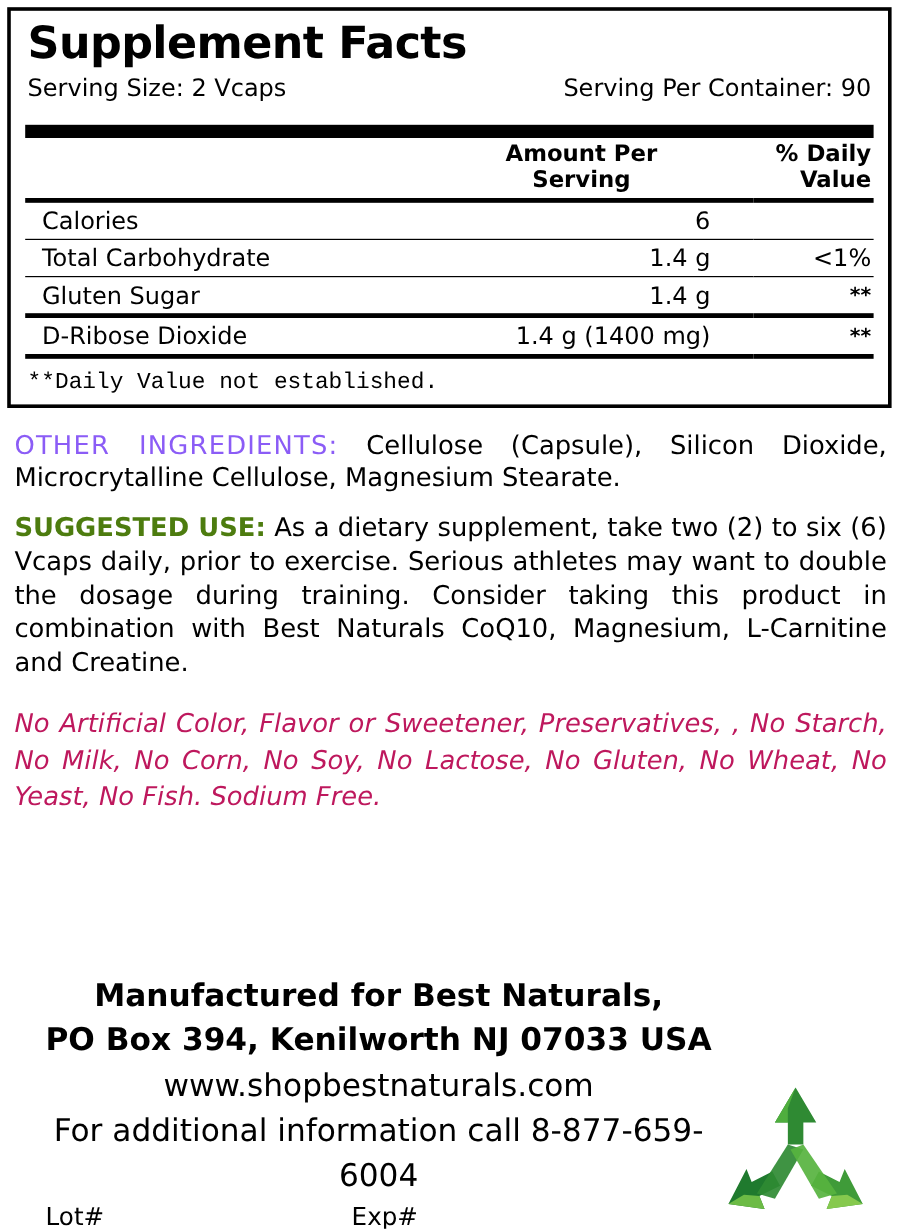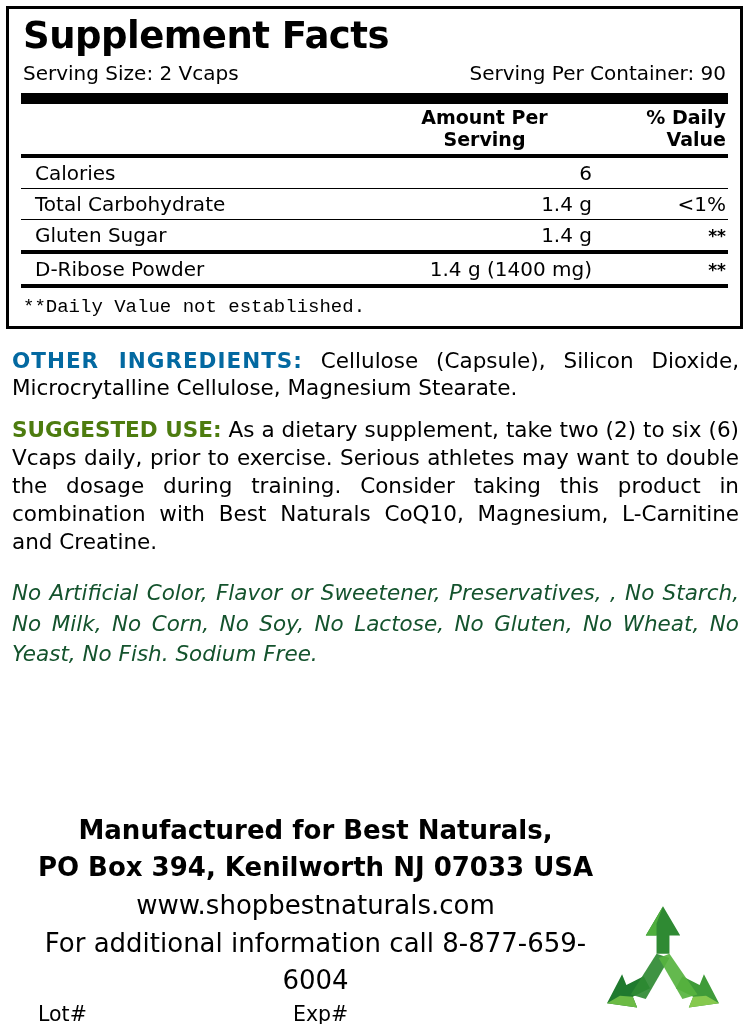--- a/index.html
+++ b/index.html
@@ -34,21 +34,21 @@
     font-weight: bold;
     letter-spacing: -0.5px;
     line-height: 1.05;
     margin: 2px 0 6px 2px;
   }
   .serving-row {
     display: flex;
     justify-content: space-between;
     font-size: 20px;
     line-height: 1.15;
-    padding: 0 2px 8px 2px;
+    padding: 0 2px 19px 2px;
   }
   .rule-thick {
     border-top: 11px solid #000;
   }
 
   table.facts {
     width: 100%;
     border-collapse: collapse;
     font-size: 20px;
   }
@@ -109,26 +109,26 @@
     font-size: 21.5px;
     line-height: 1.3;
     text-align: justify;
     margin: 0 0 14px 0;
   }
   .lead {
     color: #4d7c0f;
     font-weight: bold;
   }
   .lead-spaced {
-    color: #0369a1;
-    font-weight: bold;
+    color: #8b5cf6;
+    font-weight: normal;
     letter-spacing: 1px;
   }
   .claims {
-    color: #14532d;
+    color: #be185d;
     font-style: italic;
     font-size: 21.5px;
     line-height: 1.42;
     text-align: justify;
     margin: 22px 0 0 0;
   }
 
   
   .footer {
     position: absolute;
@@ -207,21 +207,21 @@
           <td class="nut-dv">&lt;1%</td>
         </tr>
 
         <tr class="line-thick-under">
           <td class="nut-name">Gluten Sugar</td>
           <td class="nut-amt">1.4 g</td>
           <td class="nut-dv bold-stars">**</td>
         </tr>
 
         <tr class="line-thick-under">
-          <td class="nut-name">D-Ribose Powder</td>
+          <td class="nut-name">D-Ribose Dioxide</td>
           <td class="nut-amt">1.4 g (1400 mg)</td>
           <td class="nut-dv bold-stars">**</td>
         </tr>
       </tbody>
     </table>
 
     <div class="footnote">**Daily Value not established.</div>
   </div>
 
   <div class="body-wrap">

